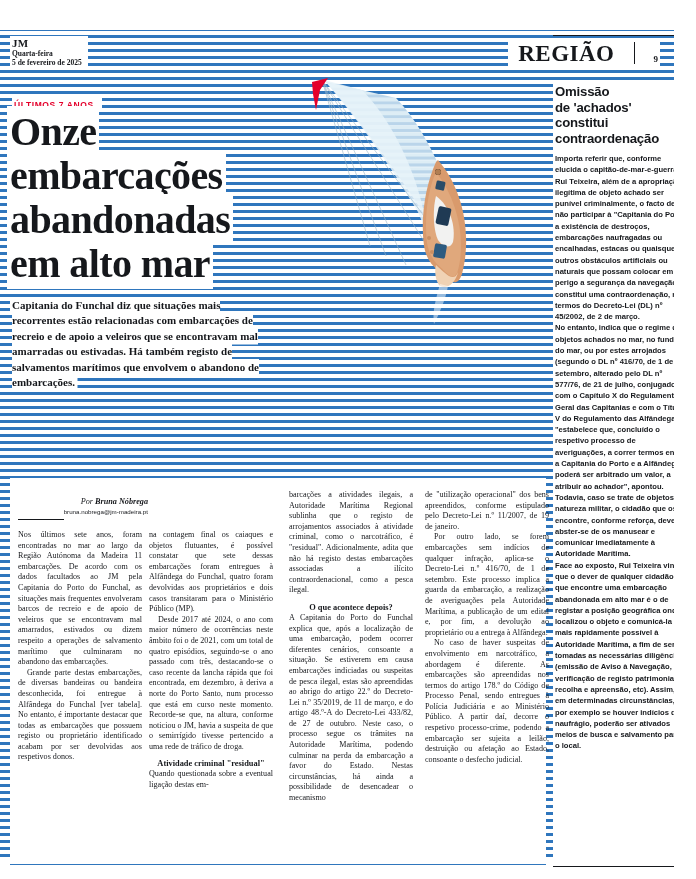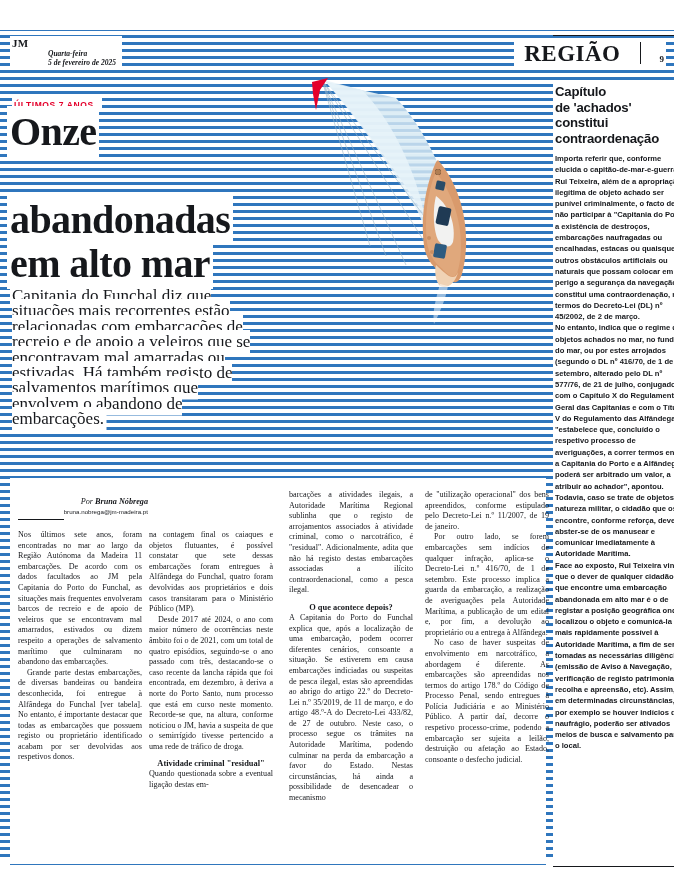--- a/index.html
+++ b/index.html
@@ -48,31 +48,29 @@
   .masthead .brand {
     font-family: "Liberation Serif", serif;
     font-weight: bold;
     font-size: 11px;
     color: #16181c;
     letter-spacing: .2px;
     line-height: 12px;
   }
   .masthead .dateline {
     font-family: "Liberation Serif", serif;
-    font-style: italic;
     font-weight: bold;
     font-size: 7.5px;
     color: #16181c;
     line-height: 9px;
-    margin-left: 36px;
   }
 
   .section-head {
     position: absolute;
-    right: 8px; top: 38px;
+    right: 14px; top: 38px;
     z-index: 6;
     display: flex;
     align-items: flex-end;
     gap: 19px;
     background: #ffffff;
     padding: 4px 2px 1px 10px;
   }
   .section-head .region {
     font-family: "Liberation Serif", serif;
     font-weight: bold;
@@ -127,26 +125,26 @@
     color: #16181c;
     letter-spacing: -.6px;
   }
   .headline span.hl {
     background: #ffffff;
     box-shadow: 0 0 0 3px #ffffff;
     display: inline;
   }
   .standfirst {
     position: absolute;
-    left: 12px; top: 288px;
+    left: 12px; top: 298px;
     width: 254px;
     z-index: 6;
     font-family: "Liberation Serif", serif;
-    font-weight: normal;
-    font-size: 17px;
+    font-weight: bold;
+    font-size: 11px;
     line-height: 15.4px;
     color: #16181c;
   }
   .standfirst span.hl {
     background: #ffffff;
     box-shadow: 0 0 0 2.5px #ffffff;
   }
 
   
   .boat-wrap {
@@ -336,21 +334,21 @@
   <div class="section-head">
     <div class="region">REGIÃO</div>
     <div class="divider"></div>
     <div class="pageno">9</div>
   </div>
 
   <div class="kicker">ÚLTIMOS 7 ANOS</div>
 
   <div class="headline">
     <span class="hl">Onze</span><br>
-    <br>
+    <span class="hl">embarcações</span><br>
     <span class="hl">abandonadas</span><br>
     <span class="hl">em alto mar</span>
   </div>
 
   <div class="standfirst">
     <span class="hl">Capitania do Funchal diz que situações mais recorrentes estão relacionadas com embarcações de recreio e de apoio a veleiros que se encontravam mal amarradas ou estivadas. Há também registo de salvamentos marítimos que envolvem o abandono de embarcações.</span>
   </div>
 
   <div class="byline">
     <div class="author">
@@ -380,21 +378,21 @@
     <div class="col" id="col4">
       <p class="first">de "utilização operacional" dos bens apreendidos, conforme estipulado pelo Decreto-Lei n.º 11/2007, de 19 de janeiro.</p>
       <p>Por outro lado, se forem embarcações sem indícios de qualquer infração, aplica-se o Decreto-Lei n.º 416/70, de 1 de setembro. Este processo implica a guarda da embarcação, a realização de averiguações pela Autoridade Marítima, a publicação de um edital e, por fim, a devolução ao proprietário ou a entrega à Alfândega.</p>
       <p>No caso de haver suspeitas de envolvimento em narcotráfico, a abordagem é diferente. As embarcações são apreendidas nos termos do artigo 178.º do Código de Processo Penal, sendo entregues à Polícia Judiciária e ao Ministério Público. A partir daí, decorre o respetivo processo-crime, podendo a embarcação ser sujeita a leilão, destruição ou afetação ao Estado, consoante o desfecho judicial.</p>
     </div>
   </div>
   <div class="bottom-rule"></div>
 
   <div class="sidebar">
     <h2>
-      <span>Capítulo</span><br>
+      <span>Omissão</span><br>
       <span>de 'achados'</span><br>
       <span>constitui</span><br>
       <span>contraordenação</span>
     </h2>
     <div class="sb-body">
       <p>Importa referir que, conforme elucida o capitão-de-mar-e-guerra, Rui Teixeira, além de a apropriação ilegítima de objeto achado ser punível criminalmente, o facto de não participar à "Capitania do Porto a existência de destroços, embarcações naufragadas ou encalhadas, estacas ou quaisquer outros obstáculos artificiais ou naturais que possam colocar em perigo a segurança da navegação", constitui uma contraordenação, nos termos do Decreto-Lei (DL) nº 45/2002, de 2 de março.</p>
       <p>No entanto, indica que o regime dos objetos achados no mar, no fundo do mar, ou por estes arrojados (segundo o DL nº 416/70, de 1 de setembro, alterado pelo DL nº 577/76, de 21 de julho, conjugado com o Capítulo X do Regulamento Geral das Capitanias e com o Título V do Regulamento das Alfândegas) "estabelece que, concluído o respetivo processo de averiguações, a correr termos entre a Capitania do Porto e a Alfândega, poderá ser arbitrado um valor, a atribuir ao achador", apontou.</p>
       <p>Todavia, caso se trate de objetos de natureza militar, o cidadão que os encontre, conforme reforça, deverá abster-se de os manusear e comunicar imediatamente à Autoridade Marítima.</p>
       <p> Face ao exposto, Rui Teixeira vinca que o dever de qualquer cidadão que encontre uma embarcação abandonada em alto mar é o de registar a posição geográfica onde localizou o objeto e comunicá-la o mais rapidamente possível à Autoridade Marítima, a fim de serem tomadas as necessárias diligências (emissão de Aviso à Navegação, verificação de registo patrimonial, recolha e apreensão, etc). Assim, em determinadas circunstâncias, por exemplo se houver indícios de naufrágio, poderão ser ativados meios de busca e salvamento para o local.</p>
     </div>

